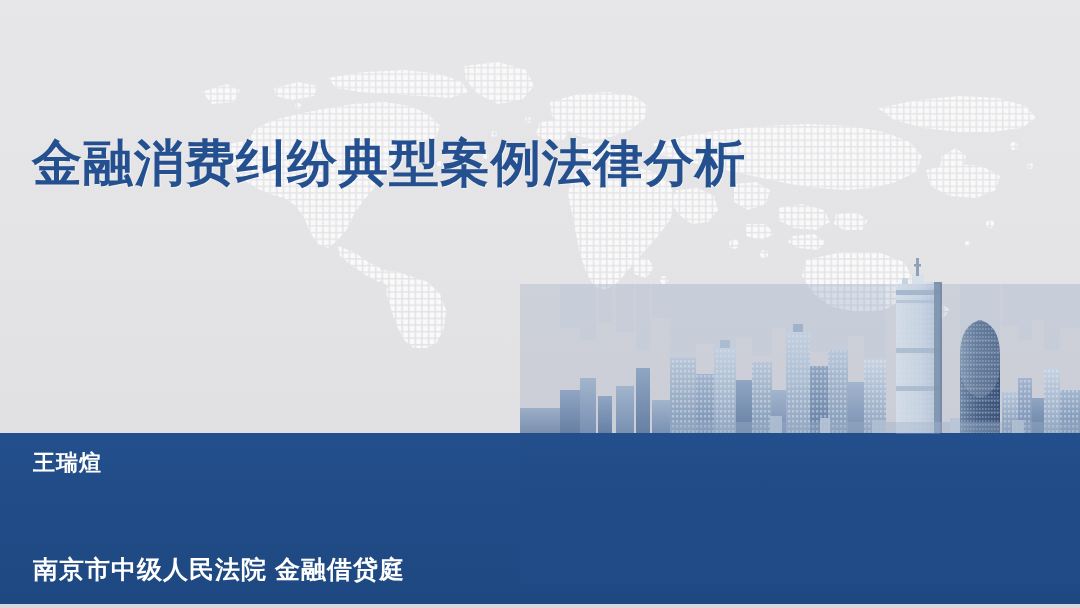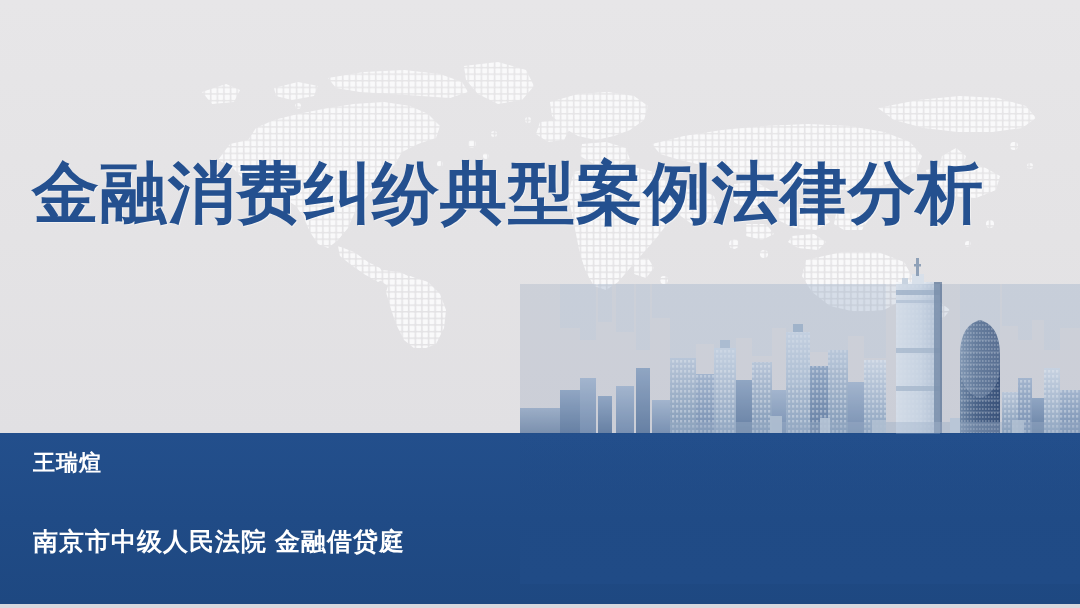--- a/index.html
+++ b/index.html
@@ -46,34 +46,34 @@
   }
   .reflect-inner{
     position:absolute;left:0;bottom:0;width:560px;height:194px;
   }
   .ref-mask{
     position:absolute;left:520px;top:434px;width:560px;height:150px;
     background:linear-gradient(180deg,rgba(32,75,134,0) 0%,rgba(32,75,134,.55) 45%,rgba(32,75,134,.95) 85%,rgba(32,75,134,1) 100%);
   }
   
   .title{
-    position:absolute;left:32px;top:162px;
-    font-size:67px;line-height:62px;font-weight:bold;
+    position:absolute;left:32px;top:132px;
+    font-size:50px;line-height:62px;font-weight:bold;
     color:#24508f;letter-spacing:1px;
     text-shadow:1px 1px 0 rgba(255,255,255,.45);
     white-space:nowrap;
   }
   
   .presenter-name{
     position:absolute;left:33px;top:448px;
     font-size:22px;line-height:30px;font-weight:bold;color:#ffffff;
     letter-spacing:1px;white-space:nowrap;
   }
   .presenter-org{
-    position:absolute;left:33px;top:524px;
+    position:absolute;left:33px;top:552px;
     font-size:25px;line-height:34px;font-weight:bold;color:#ffffff;
     letter-spacing:1px;white-space:nowrap;
   }
 </style>
 </head>
 <body>
 
 <div id="slide">
 
   <div class="upper">

